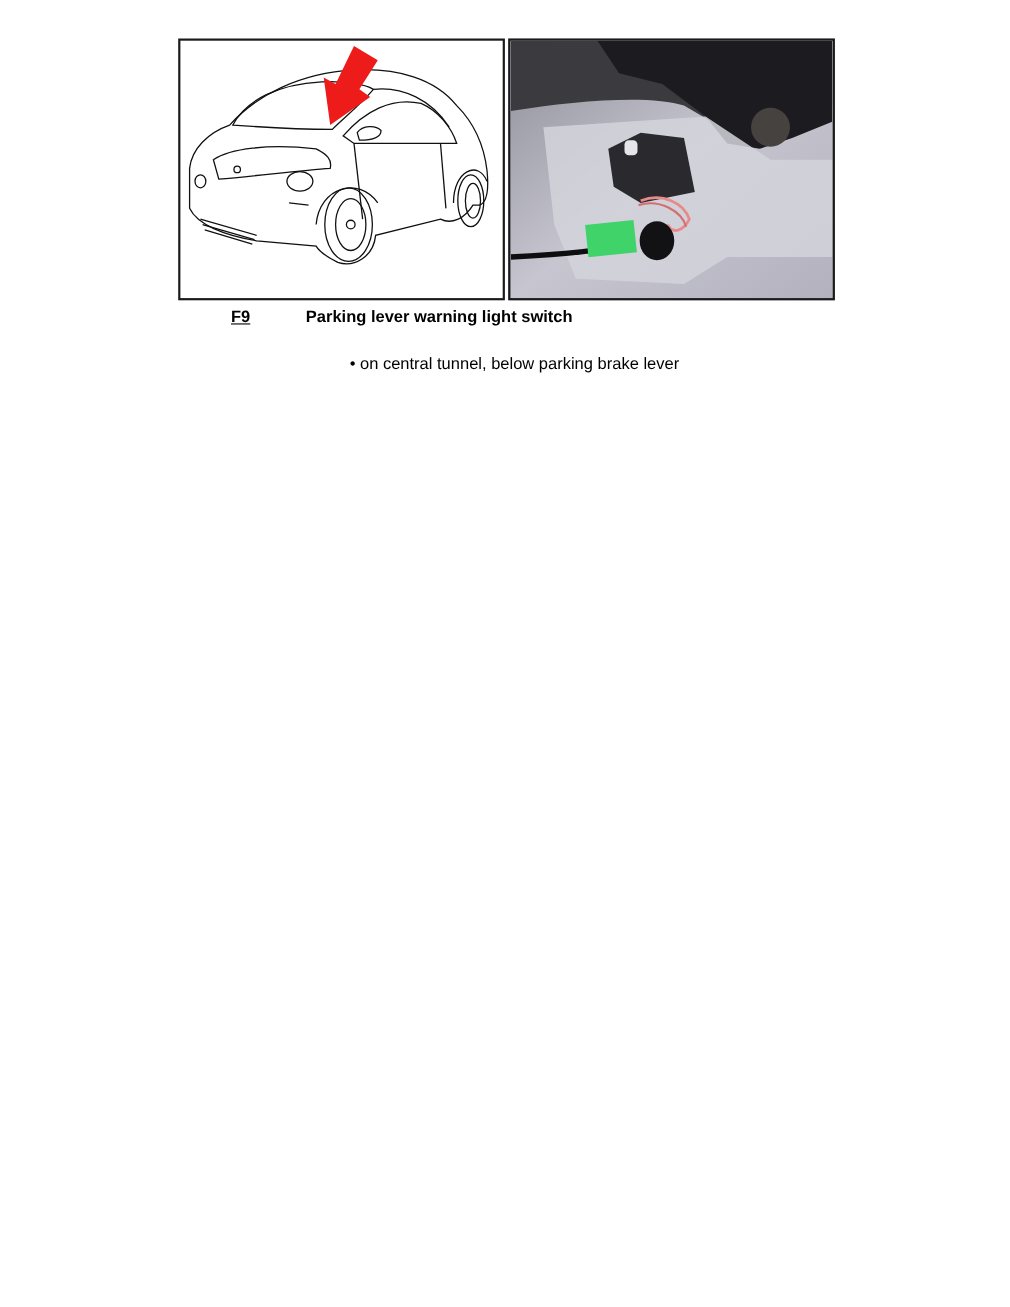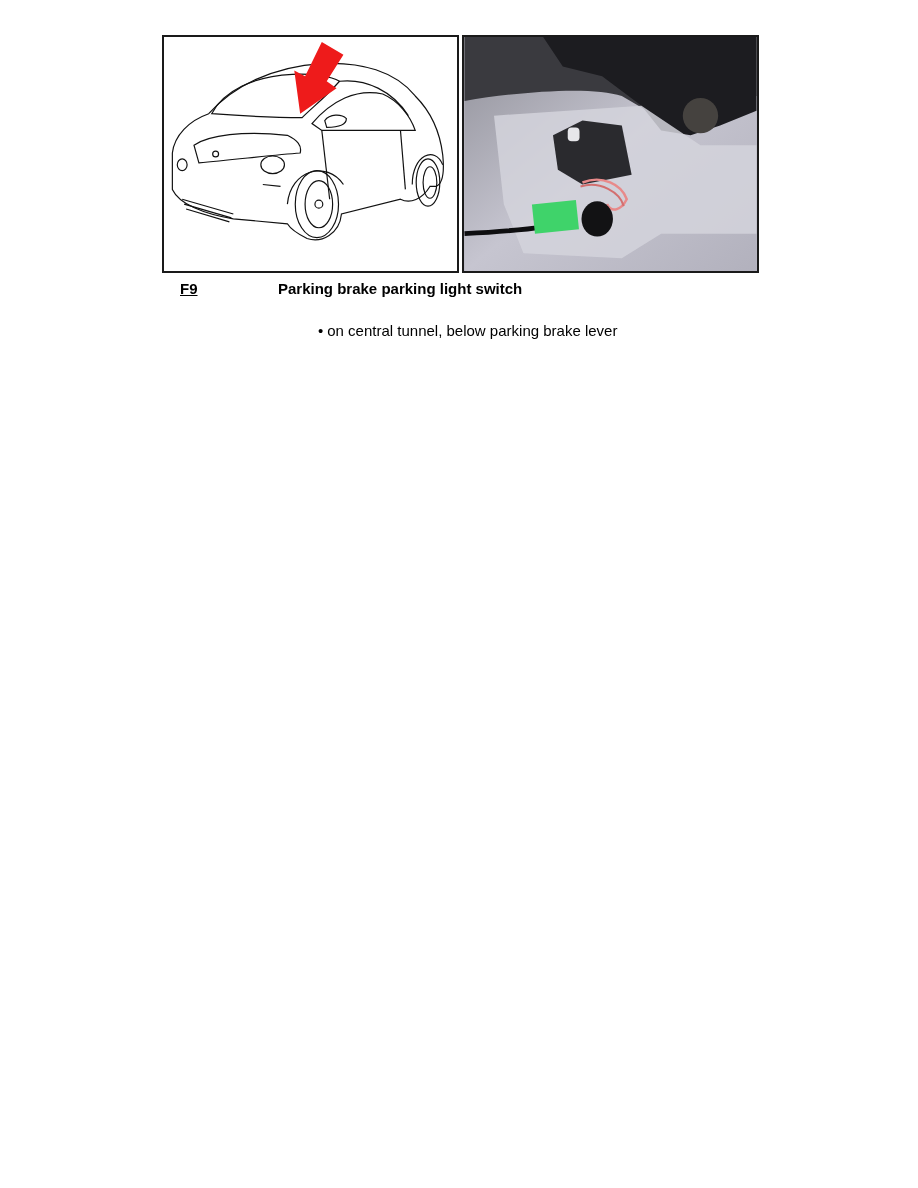--- a/index.html
+++ b/index.html
@@ -2,21 +2,21 @@
 <html><head>
 <meta charset="utf-8">
 <style>
   html, body { margin: 0; padding: 0; background: #ffffff; }
   body { width: 918px; height: 1188px; position: relative; overflow: hidden;
          font-family: "Liberation Sans", sans-serif; color: #000; }
   .frame { position: absolute; box-sizing: border-box; border: 2px solid #1a1a1a; overflow: hidden; }
   #fig-left { left: 162px; top: 35px; width: 297px; height: 238px; background: #fff; }
   #fig-right { left: 462px; top: 35px; width: 297px; height: 238px; background: #b9b8c4; }
   .frame svg { display: block; width: 100%; height: 100%; }
-  .code { position: absolute; left: 180px; top: 280px; font-weight: bold; font-size: 15px; text-decoration: underline; }
+  .code { position: absolute; left: 210px; top: 280px; font-weight: bold; font-size: 15px; text-decoration: underline; }
   .title { position: absolute; left: 278px; top: 280px; font-weight: bold; font-size: 15px; }
   .bullet { position: absolute; left: 318px; top: 322px; font-size: 15px; text-align: center; }
   .bullet .dot { margin-right: 4px; }
 </style>
 </head>
 <body>
 
 <div class="frame" id="fig-left">
   <svg viewBox="0 0 297 238">
     <g fill="none" stroke="#111" stroke-width="1.2">
@@ -86,16 +86,16 @@
 
     <ellipse cx="135" cy="185" rx="16" ry="18" fill="#121214"></ellipse>
 
     <path d="M0,200 C40,198 80,195 110,188" fill="none" stroke="#0e0e10" stroke-width="5"></path>
 
     <rect x="70" y="168" width="45" height="30" fill="#3fd36a" transform="rotate(-6 92 183)"></rect>
   </svg>
 </div>
 
 <div class="code">F9</div>
-<div class="title">Parking brake parking light switch</div>
+<div class="title">Parking lever warning light switch</div>
 <div class="bullet">
   <span class="dot">•</span><span>on central tunnel, below parking brake lever</span>
 </div>
 
 </body></html>

